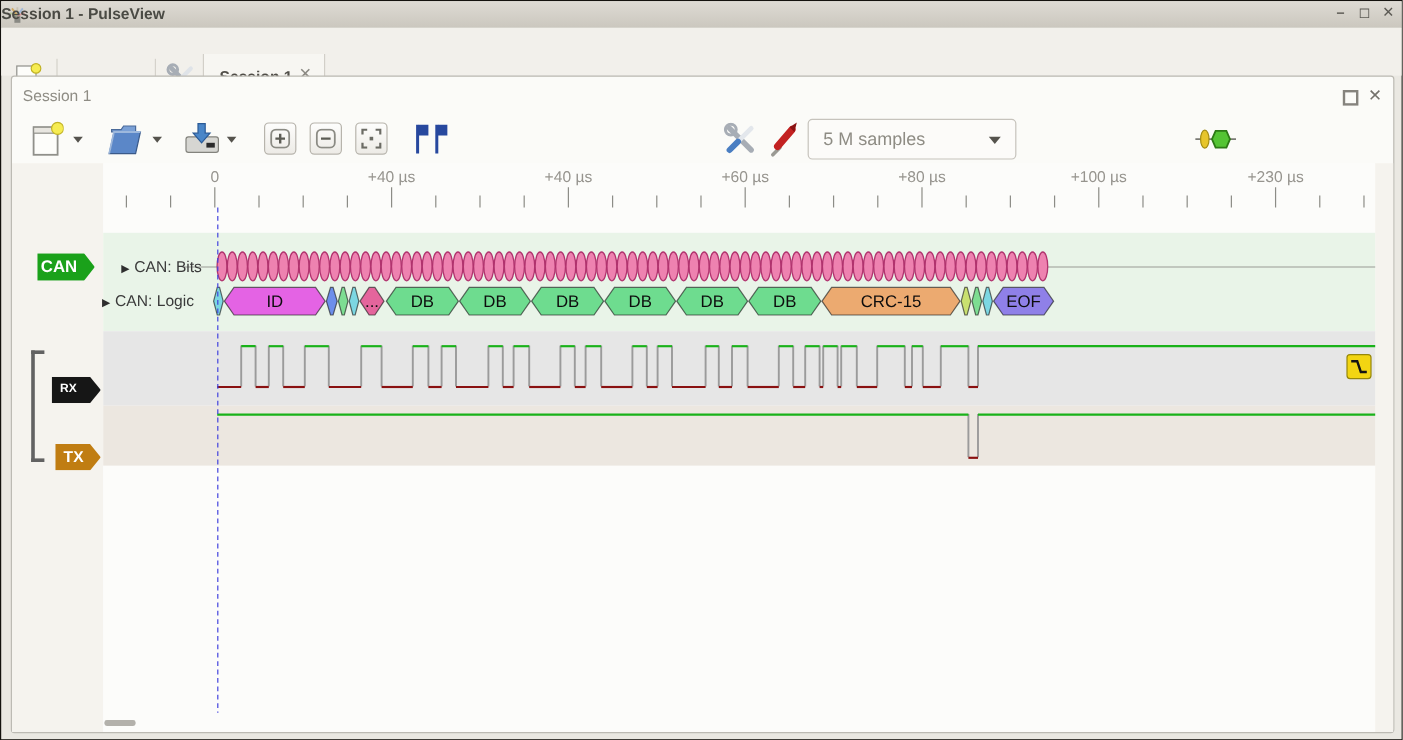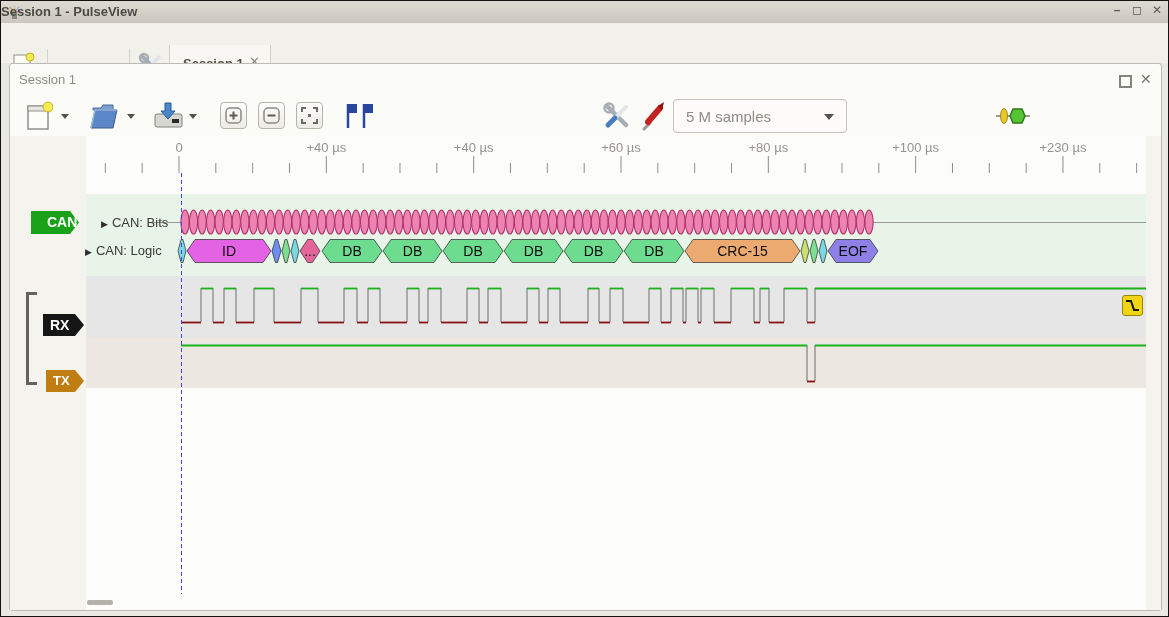--- a/index.html
+++ b/index.html
@@ -430,26 +430,26 @@
       <line x1="783" y1="287.5" x2="806" y2="287.5" stroke="#19b219" stroke-width="1.8"></line>
       <line x1="814" y1="287.5" x2="1145" y2="287.5" stroke="#19b219" stroke-width="1.8"></line>
       <line x1="806" y1="344" x2="806" y2="380" stroke="#9b9b9b" stroke-width="1.6"></line>
       <line x1="814" y1="344" x2="814" y2="380" stroke="#9b9b9b" stroke-width="1.6"></line>
       <line x1="806" y1="380.5" x2="814" y2="380.5" stroke="#8a1111" stroke-width="1.8"></line>
       <line x1="180" y1="344.5" x2="806" y2="344.5" stroke="#19b219" stroke-width="1.8"></line>
       <line x1="814" y1="344.5" x2="1145" y2="344.5" stroke="#19b219" stroke-width="1.8"></line>
       <line x1="180.5" y1="172" x2="180.5" y2="593" stroke="#4242de" stroke-width="1" stroke-dasharray="4 3"></line>
     </svg>
 
-  <div class="abs tag" style="left:30px;top:210px;width:48px;height:23px;line-height:23px;padding-left:16px;font-size:14px;background:#1aa11a;box-sizing:border-box;">CAN</div>
+  <div class="abs tag" style="left:30px;top:210px;width:48px;height:23px;line-height:23px;padding-left:3px;font-size:14px;background:#1aa11a;box-sizing:border-box;">CAN</div>
   <div class="abs rowlabel" style="left:100px;top:214px;"><span class="tri">▶</span><span>CAN: Bits</span></div>
   <div class="abs rowlabel" style="left:84px;top:242px;"><span class="tri">▶</span><span>CAN: Logic</span></div>
 
   <div class="abs bracket"></div>
-  <div class="abs tag" style="left:42px;top:313px;width:41px;height:22px;line-height:22px;padding-left:7px;font-size:14px;background:#161616;box-sizing:border-box;">RX</div>
+  <div class="abs tag" style="left:42px;top:313px;width:41px;height:22px;line-height:22px;padding-left:7px;font-size:10px;background:#161616;box-sizing:border-box;">RX</div>
   <div class="abs tag" style="left:45px;top:369px;width:38px;height:22px;line-height:22px;padding-left:7px;font-size:13px;background:#c07d12;box-sizing:border-box;">TX</div>
 
   <div class="abs trigger">
     <svg width="19" height="19" viewBox="0 0 19 19">
       <path d="M3 5 H8 L11 14 H16" fill="none" stroke="#141414" stroke-width="2"></path>
     </svg>
   </div>
 
   <div class="abs hthumb"></div>
 </div>

